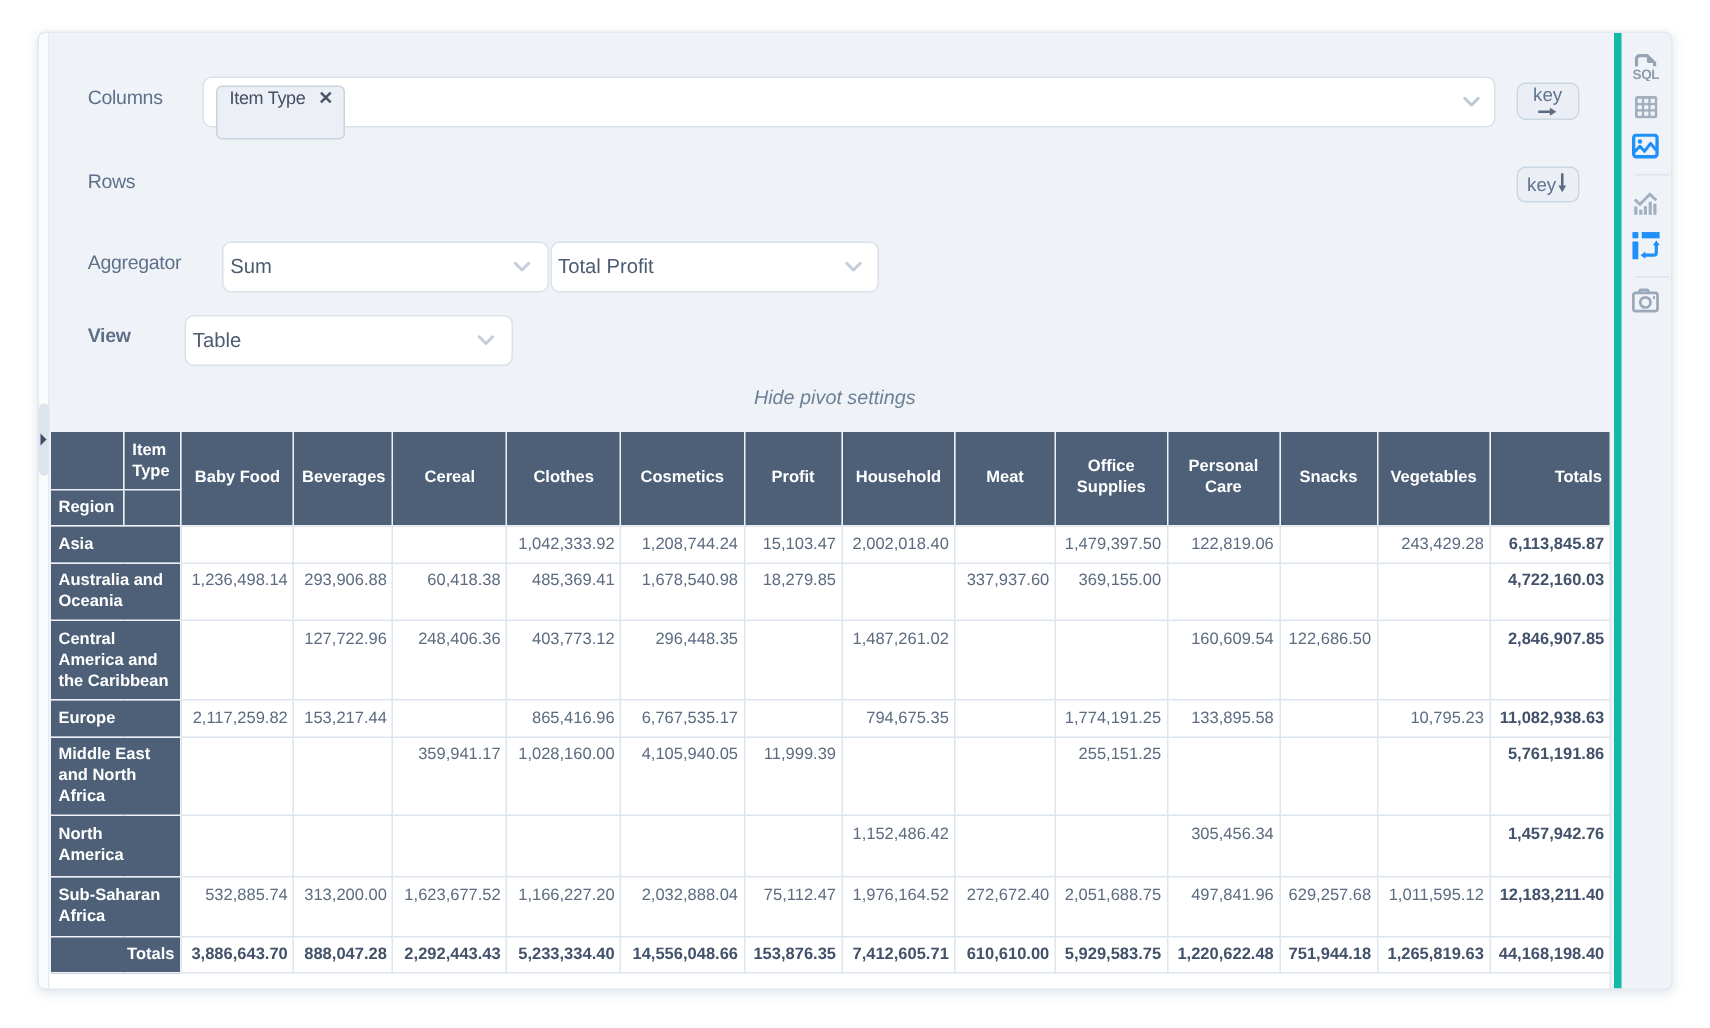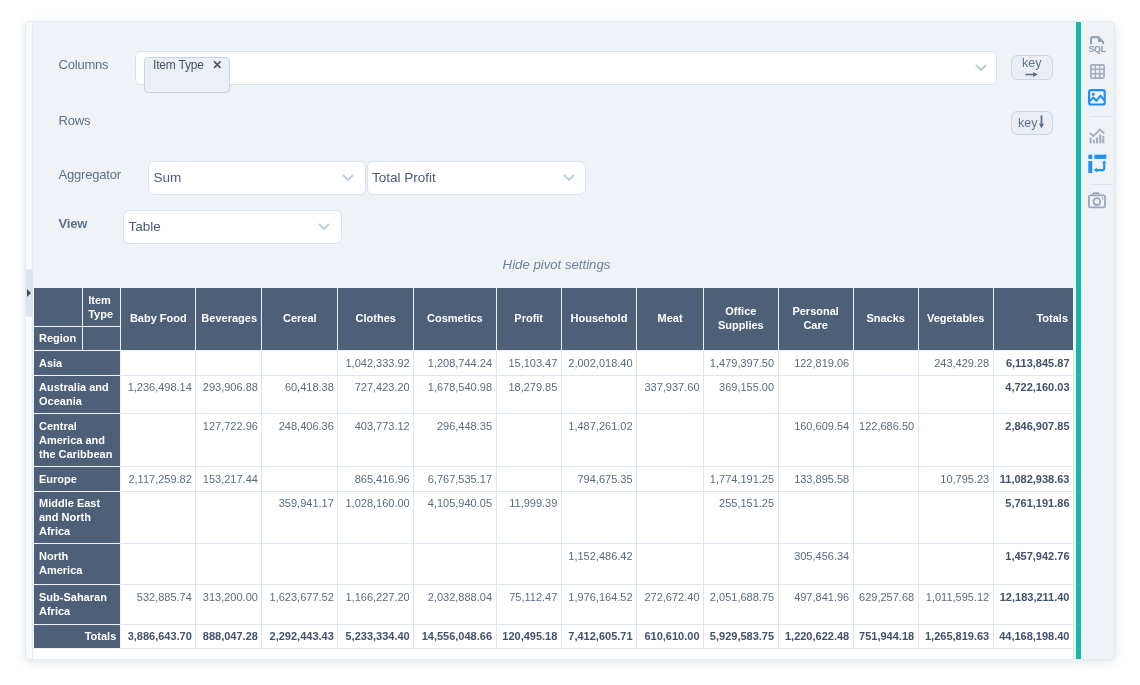--- a/index.html
+++ b/index.html
@@ -163,21 +163,21 @@
           <td>122,819.06</td>
           <td></td>
           <td>243,429.28</td>
           <td class="t">6,113,845.87</td>
       </tr>
       <tr>
         <th colspan="2">Australia and<br>Oceania</th>
         <td>1,236,498.14</td>
           <td>293,906.88</td>
           <td>60,418.38</td>
-          <td>727,423.20</td>
+          <td>485,369.41</td>
           <td>1,678,540.98</td>
           <td>18,279.85</td>
           <td></td>
           <td>337,937.60</td>
           <td>369,155.00</td>
           <td></td>
           <td></td>
           <td></td>
           <td class="t">4,722,160.03</td>
       </tr>
@@ -261,21 +261,21 @@
           <td>1,011,595.12</td>
           <td class="t">12,183,211.40</td>
       </tr>
       <tr>
         <th colspan="2" class="rtot">Totals</th>
         <td class="t">3,886,643.70</td>
           <td class="t">888,047.28</td>
           <td class="t">2,292,443.43</td>
           <td class="t">5,233,334.40</td>
           <td class="t">14,556,048.66</td>
-          <td class="t">120,495.18</td>
+          <td class="t">153,876.35</td>
           <td class="t">7,412,605.71</td>
           <td class="t">610,610.00</td>
           <td class="t">5,929,583.75</td>
           <td class="t">1,220,622.48</td>
           <td class="t">751,944.18</td>
           <td class="t">1,265,819.63</td>
           <td class="t">44,168,198.40</td>
       </tr>
     </tbody>
   </table>

